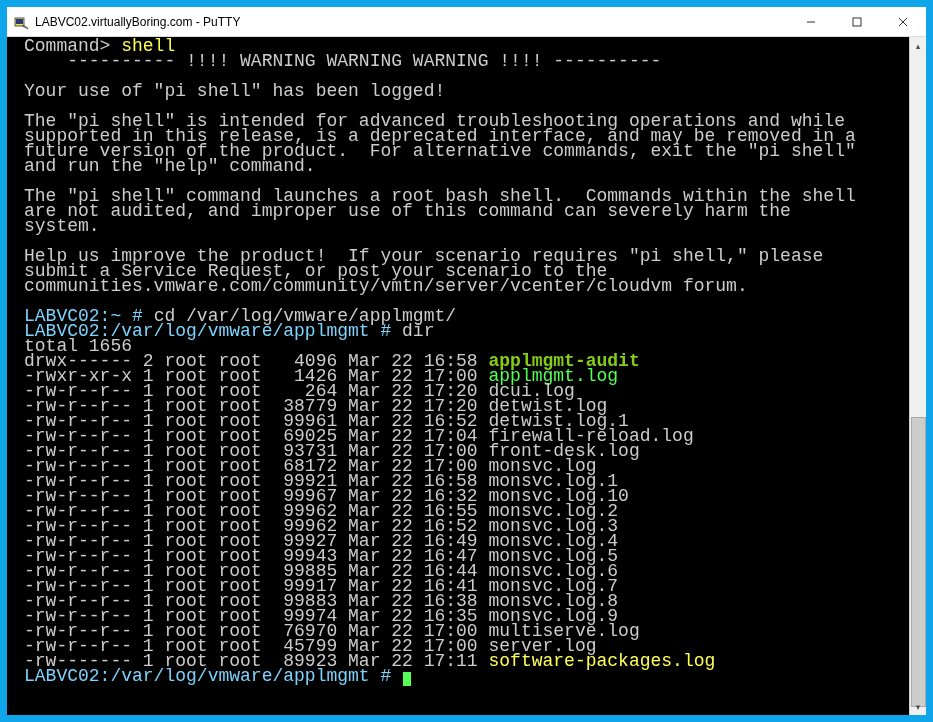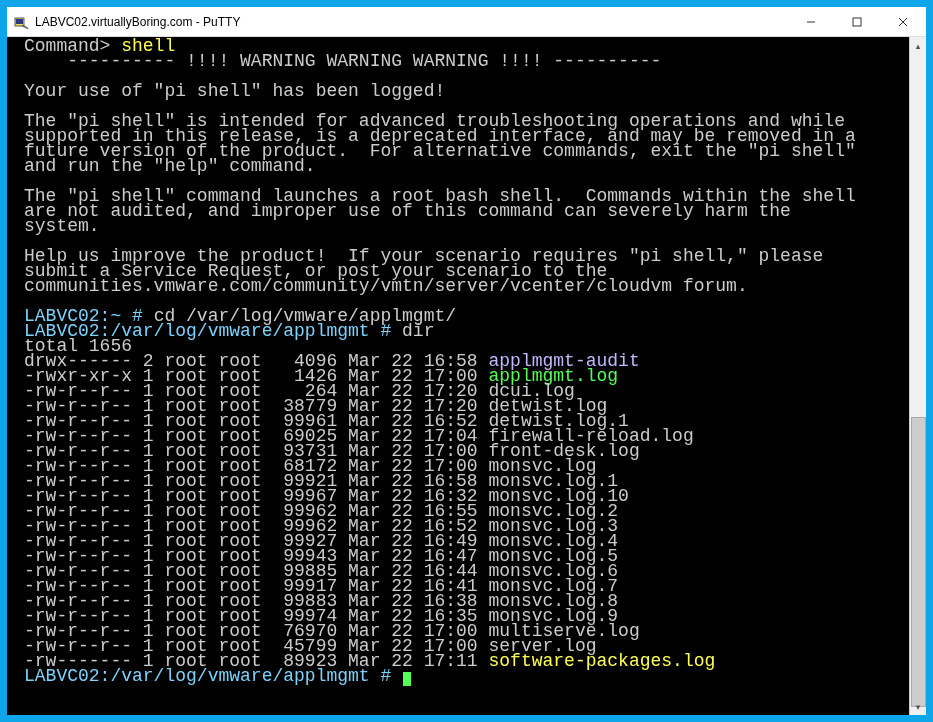--- a/index.html
+++ b/index.html
@@ -82,21 +82,21 @@
   .scroll-thumb {
     position: absolute;
     width: 15px;
     left: 1px;
     background: #cdcdcd;
     border: 1px solid #aaa;
   }
   .line { display: block; min-height: 15px; }
   .red { color: #7dd3fc; }
   .yellow { color: #ffff55; }
-  .blue { color: #c4b5fd; }
+  .blue { color: #84cc16; font-weight: bold; }
   .green { color: #55ff55; text-align: right; }
   .cursor {
     display: inline-block;
     width: 8px;
     height: 14px;
     background: #55ff55;
     vertical-align: text-bottom;
     margin-left: 1px;
   }
 </style>

